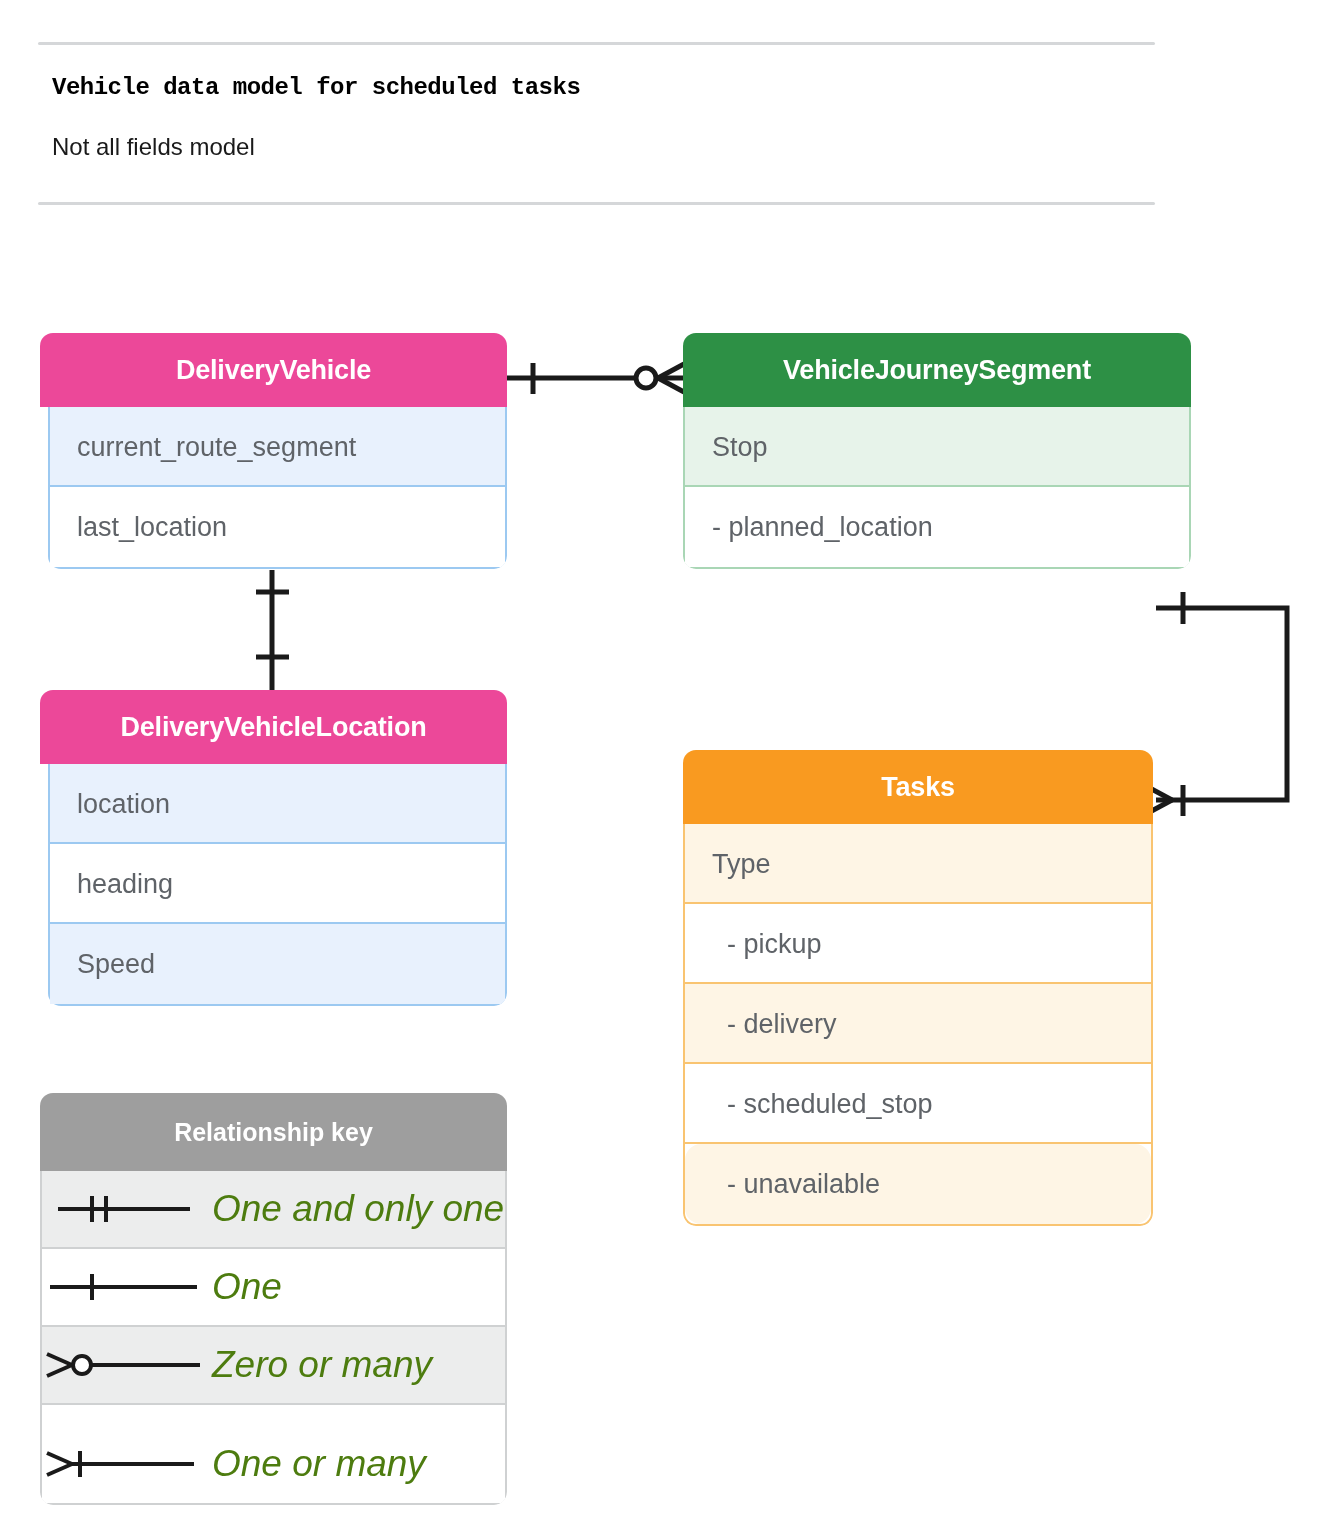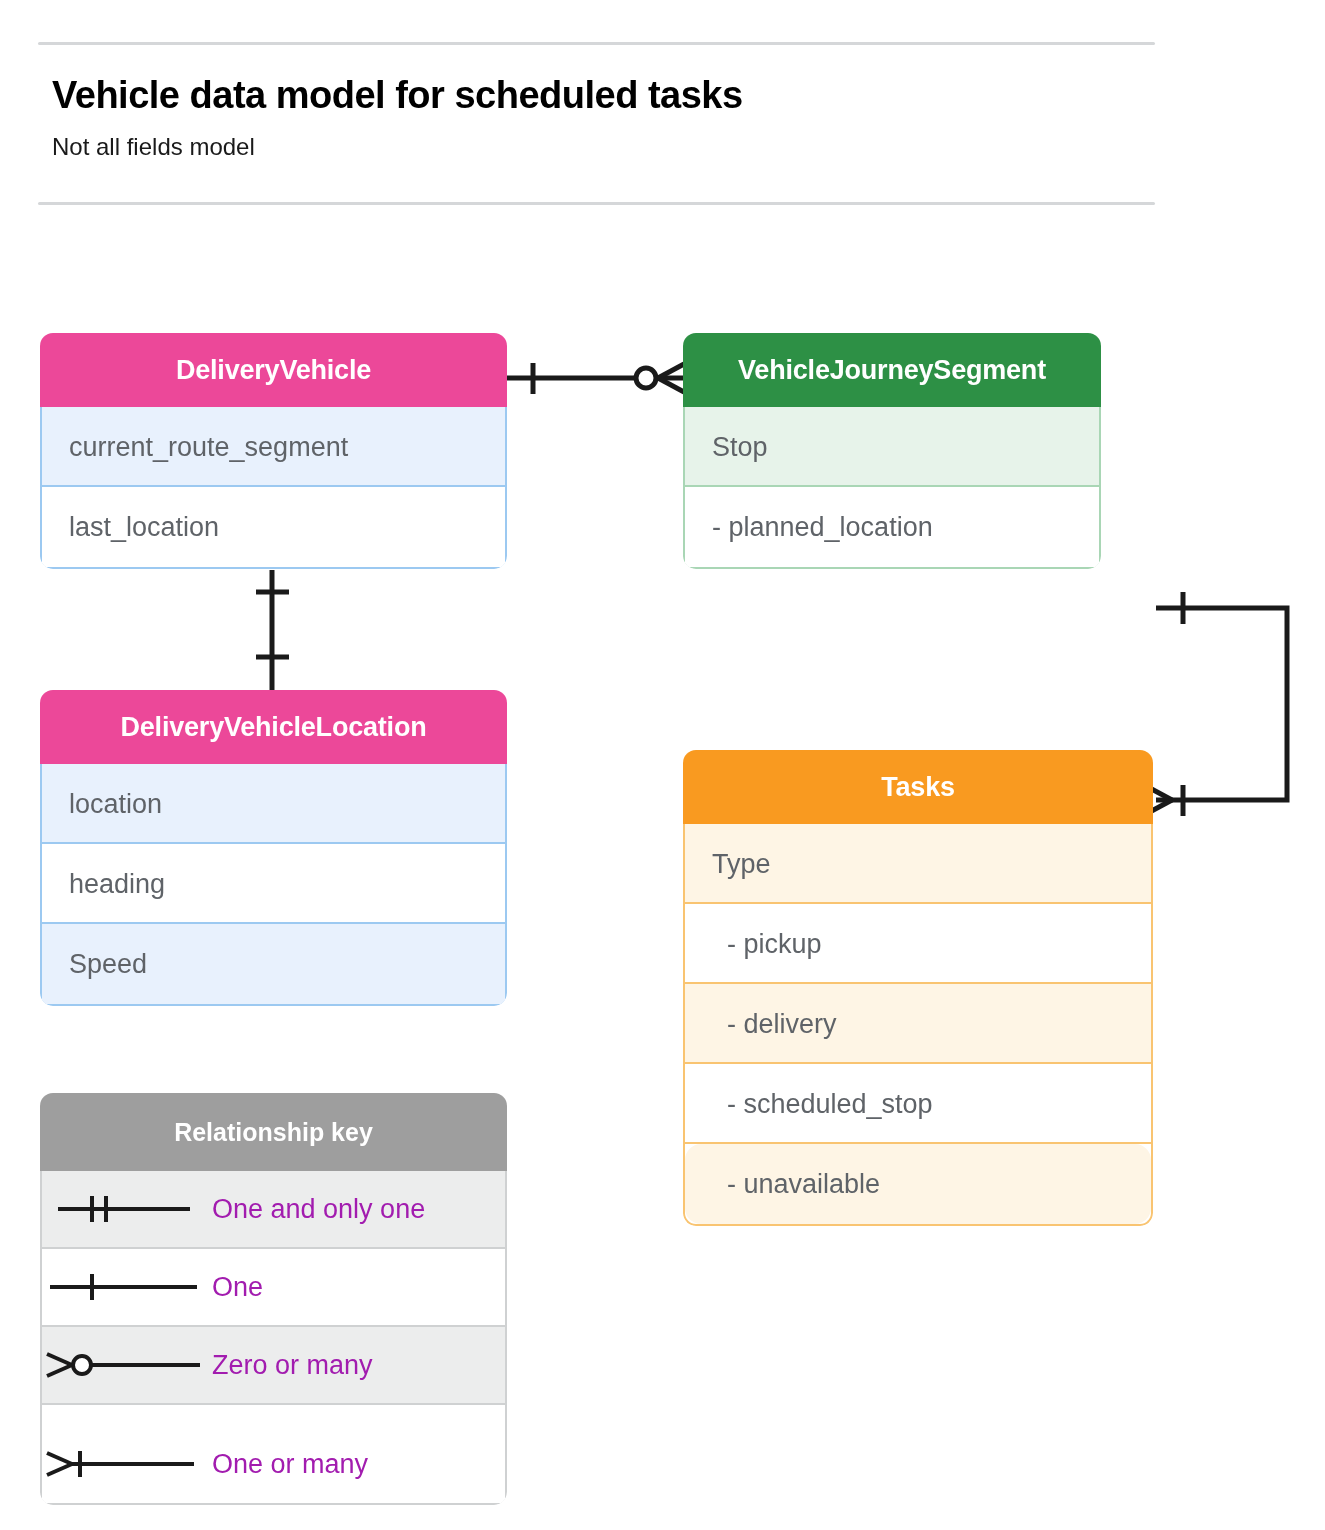--- a/index.html
+++ b/index.html
@@ -24,25 +24,26 @@
     background: #d5d7d9;
     border-radius: 2px;
   }
   #rule-top { top: 42px; }
   #rule-bottom { top: 202px; }
 
   #page-title {
     position: absolute;
     left: 52px;
     top: 74px;
-    font-size: 38px;
+    font-size: 24px;
     font-weight: bold;
     color: #000000;
     letter-spacing: -0.5px;
     white-space: nowrap;
+    font-family: Liberation Mono, monospace;
   }
   #page-subtitle {
     position: absolute;
     left: 52px;
     top: 133px;
     font-size: 24px;
     font-weight: normal;
     color: #1a1a1a;
     white-space: nowrap;
   }
@@ -77,21 +78,21 @@
     padding-left: 27px;
     box-sizing: border-box;
     white-space: nowrap;
     overflow: hidden;
   }
   .entity-row.indent { padding-left: 42px; }
 
   
   .theme-blue .entity-title { background: #ec4899; }
   .theme-blue .entity-rows  { border: 2px solid #9cc9f1; border-top: none;
-                              border-bottom-left-radius: 13px; border-bottom-right-radius: 13px; }
+                              border-bottom-left-radius: 13px; border-bottom-right-radius: 13px; margin-left: 8px; }
   .theme-blue .entity-row   { border-bottom: 2px solid #9cc9f1; background: #ffffff; }
   .theme-blue .entity-row.tint { background: #e8f1fd; }
   .theme-blue .entity-row:last-child { border-bottom: none; }
 
   
   .theme-green .entity-title { background: #2d9045; }
   .theme-green .entity-rows  { border: 2px solid #a9d6b5; border-top: none;
                                border-bottom-left-radius: 13px; border-bottom-right-radius: 13px; }
   .theme-green .entity-row   { border-bottom: 2px solid #a9d6b5; background: #ffffff; }
   .theme-green .entity-row.tint { background: #e7f3ea; }
@@ -140,23 +141,24 @@
   }
   .legend-row.tint { background: #eceded; }
   .legend-row:last-child { border-bottom: none; margin-top: 20px; }
   .legend-symbol {
     width: 170px;
     flex: 0 0 170px;
     height: 40px;
     display: block;
   }
   .legend-label {
-    font-size: 27px;
-    color: #a21caf;
-    white-space: nowrap;
+    font-size: 37px;
+    color: #4d7c0f;
+    white-space: nowrap;
+    font-style: italic;
   }
 
   
   #connectors {
     position: absolute;
     left: 0;
     top: 0;
     width: 1325px;
     height: 1530px;
     pointer-events: none;
@@ -202,21 +204,21 @@
 </svg>
 
 <div class="entity theme-blue" style="left:40px; top:333px; width:467px;">
   <div class="entity-title">DeliveryVehicle</div>
   <div class="entity-rows">
     <div class="entity-row tint">current_route_segment</div>
     <div class="entity-row">last_location</div>
   </div>
 </div>
 
-<div class="entity theme-green" style="left:683px; top:333px; width:418px;">
+<div class="entity theme-green" style="left:683px; top:333px; width:508px;">
   <div class="entity-title">VehicleJourneySegment</div>
   <div class="entity-rows">
     <div class="entity-row tint">Stop</div>
     <div class="entity-row">-  planned_location</div>
   </div>
 </div>
 
 <div class="entity theme-blue" style="left:40px; top:690px; width:467px;">
   <div class="entity-title">DeliveryVehicleLocation</div>
   <div class="entity-rows">

